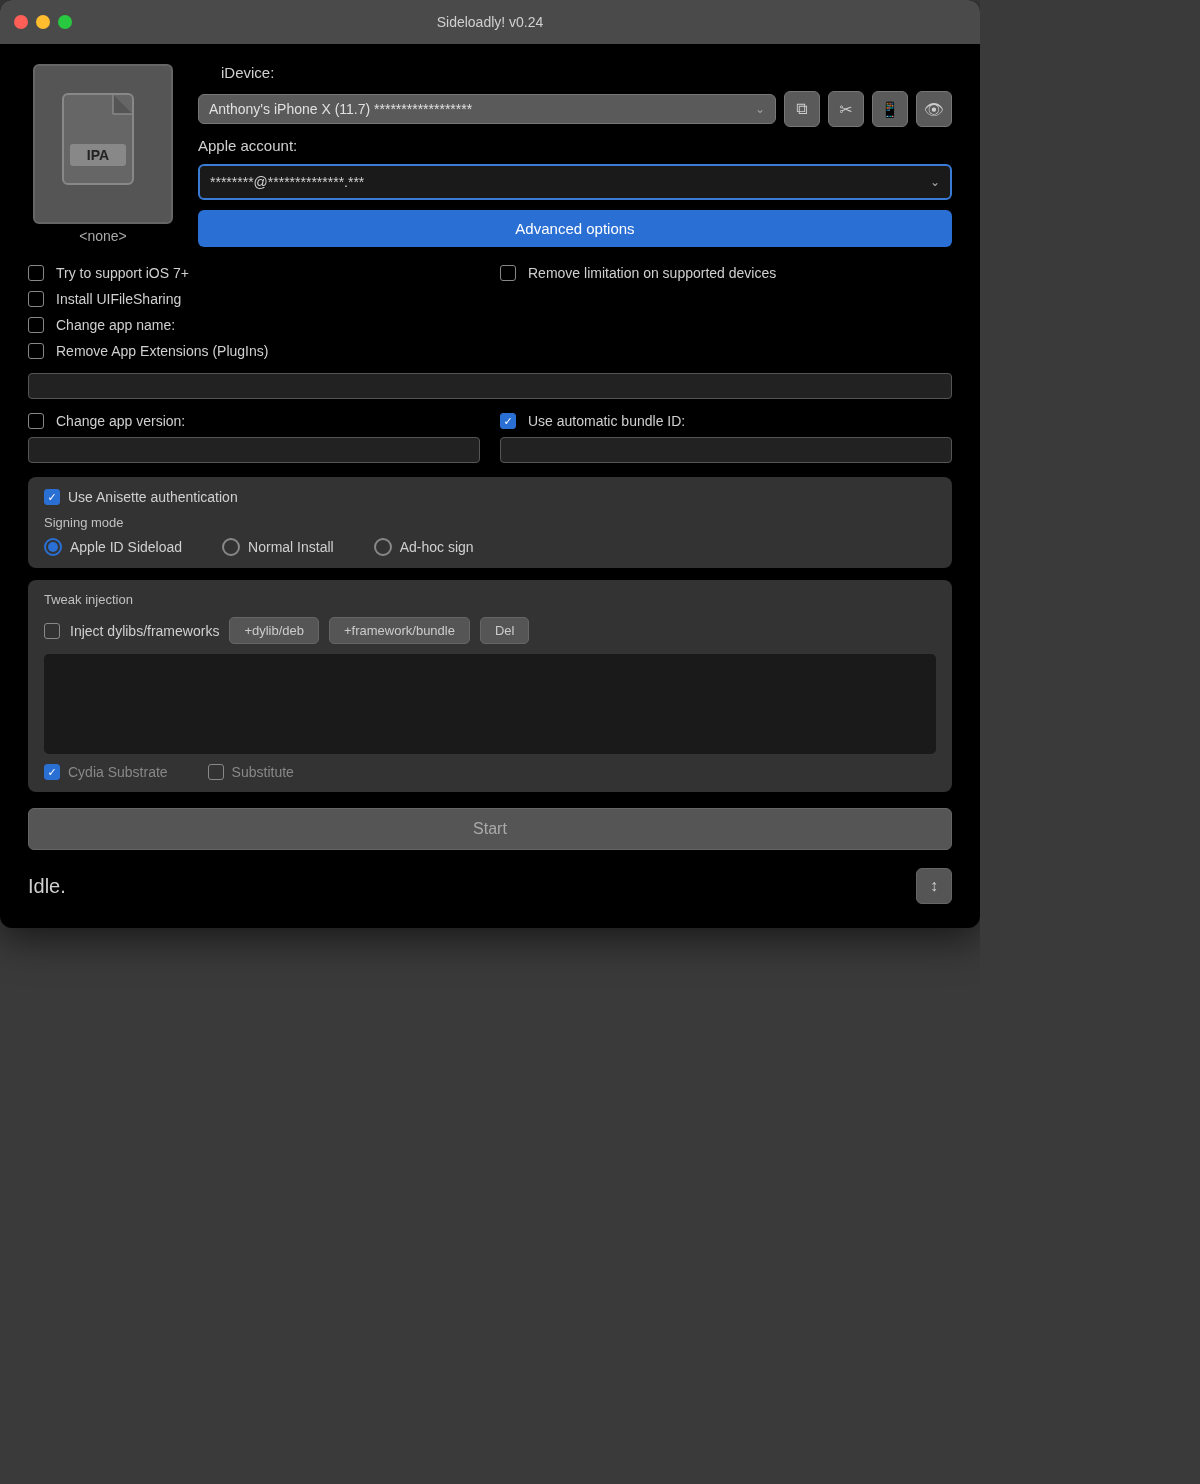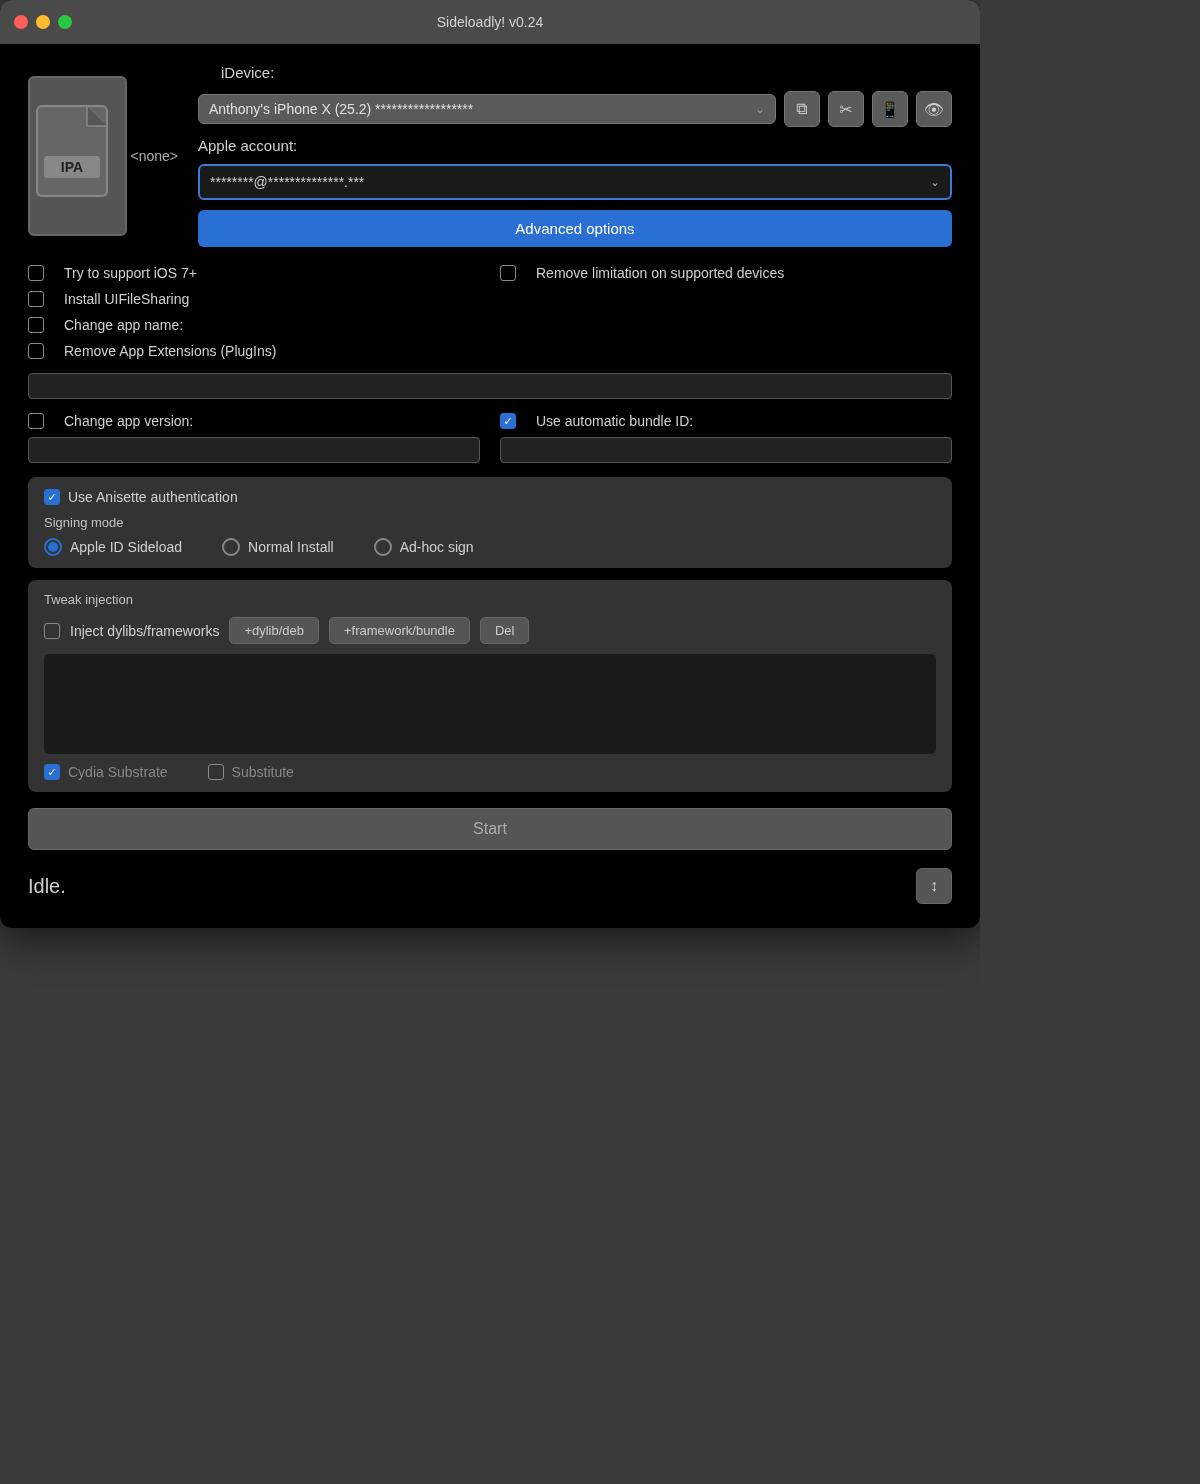--- a/index.html
+++ b/index.html
@@ -59,20 +59,21 @@
     
     .top-section {
       display: flex;
       gap: 20px;
       margin-bottom: 18px;
     }
     
     .ipa-icon-container {
       width: 150px;
       display: flex;
+      flex-direction: column;
       align-items: center;
       gap: 4px;
     }
     .ipa-icon {
       width: 140px;
       height: 160px;
       background: #555;
       border: 2px solid #666;
       border-radius: 6px;
       display: flex;
@@ -175,21 +176,21 @@
     
     .options-section {
       display: grid;
       grid-template-columns: 1fr 1fr;
       gap: 10px 20px;
       margin-bottom: 14px;
     }
     .checkbox-row {
       display: flex;
       align-items: center;
-      gap: 20px;
+      gap: 12px;
       color: #d0d0d0;
       font-size: 14px;
     }
     .checkbox {
       width: 16px;
       height: 16px;
       border: 1.5px solid #888;
       border-radius: 3px;
       background: transparent;
       display: flex;
@@ -400,21 +401,21 @@
           </svg>
         </div>
         <span class="ipa-label">&lt;none&gt;</span>
       </div>
 
       <div class="device-controls">
         <span class="idevice-label">iDevice:</span>
 
         <div class="device-row">
           <div class="device-select">
-            <span class="device-select-text">Anthony's iPhone X (25.2) ******************</span>
+            <span class="device-select-text">Anthony's iPhone X (11.7) ******************</span>
             <span class="device-select-arrow">⌄</span>
           </div>
           <div class="icon-btn">
             <span>⧉</span>
           </div>
           <div class="icon-btn">
             <span>✂</span>
           </div>
           <div class="icon-btn">
             <span>📱</span>

